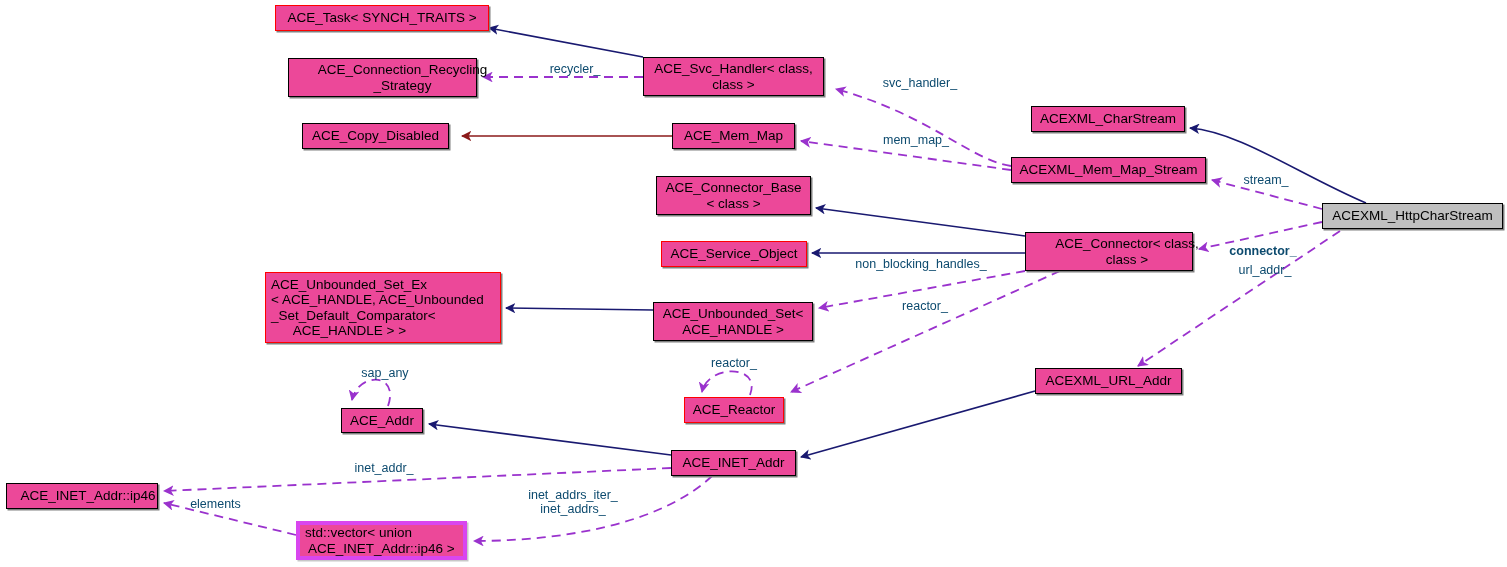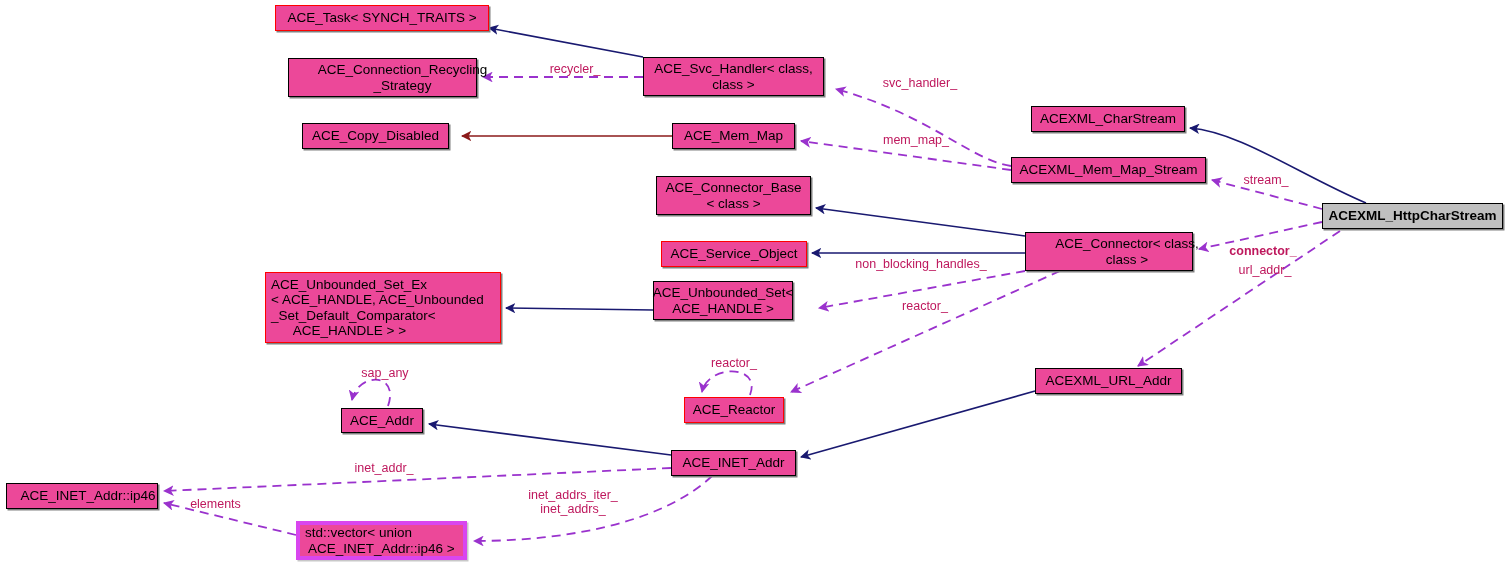--- a/index.html
+++ b/index.html
@@ -20,26 +20,26 @@
     text-align:center;
     font-size:13.5px;
     color:#000000;
     line-height:15.5px;
     white-space:pre;
     box-shadow:1.5px 1.5px 0 0 #808080;
     z-index:5;
   }
   .node.red{border:1px solid #ff0000;}
   .node.gray-border{border:4px solid #d946ef;box-shadow:1.5px 1.5px 0 0 #c8c8c8;}
-  .node.highlight{background:#c0c0c0;border:1px solid #000000;font-weight:bold;}
+  .node.highlight{background:#c0c0c0;border:1px solid #000000;}
   .node.leftalign{justify-content:flex-start;text-align:left;padding-left:5px;}
   .elabel{
     position:absolute;
     font-size:12.5px;
-    color:#be185d;
+    color:#0c4a6e;
     line-height:14px;
     white-space:pre;
     text-align:center;
     z-index:6;
   }
 </style>
 </head>
 <body>
 
 <div id="canvas">
@@ -147,21 +147,21 @@
   <div class="node" style="left:656px;top:176px;width:155px;height:39px;">ACE_Connector_Base
 &lt; class &gt;</div>
 
   <div class="node red" style="left:661px;top:241px;width:146px;height:26px;">ACE_Service_Object</div>
 
   <div class="node red leftalign" style="left:265px;top:272px;width:236px;height:71px;">ACE_Unbounded_Set_Ex
 &lt; ACE_HANDLE, ACE_Unbounded
 _Set_Default_Comparator&lt;
       ACE_HANDLE &gt; &gt;</div>
 
-  <div class="node" style="left:653px;top:281px;width:140px;height:39px;">ACE_Unbounded_Set&lt;
+  <div class="node" style="left:653px;top:302px;width:160px;height:39px;">ACE_Unbounded_Set&lt;
 ACE_HANDLE &gt;</div>
 
   <div class="node" style="left:1031px;top:106px;width:154px;height:26px;">ACEXML_CharStream</div>
 
   <div class="node" style="left:1011px;top:157px;width:195px;height:26px;">ACEXML_Mem_Map_Stream</div>
 
   <div class="node" style="left:1025px;top:232px;width:168px;height:39px;padding-left:36px;">ACE_Connector&lt; class,
 class &gt;</div>
 
   <div class="node" style="left:1035px;top:368px;width:147px;height:26px;">ACEXML_URL_Addr</div>

